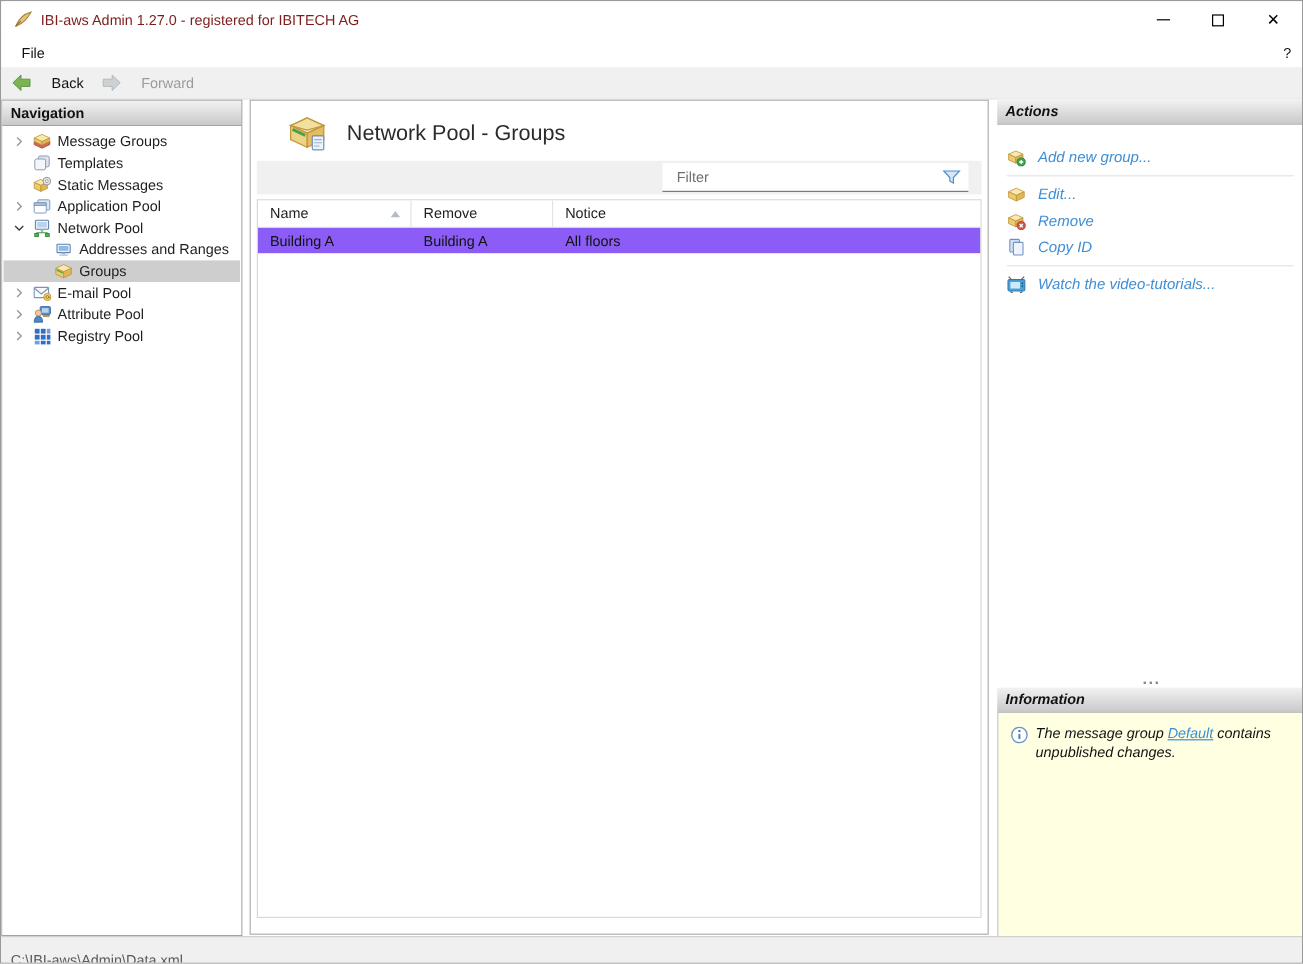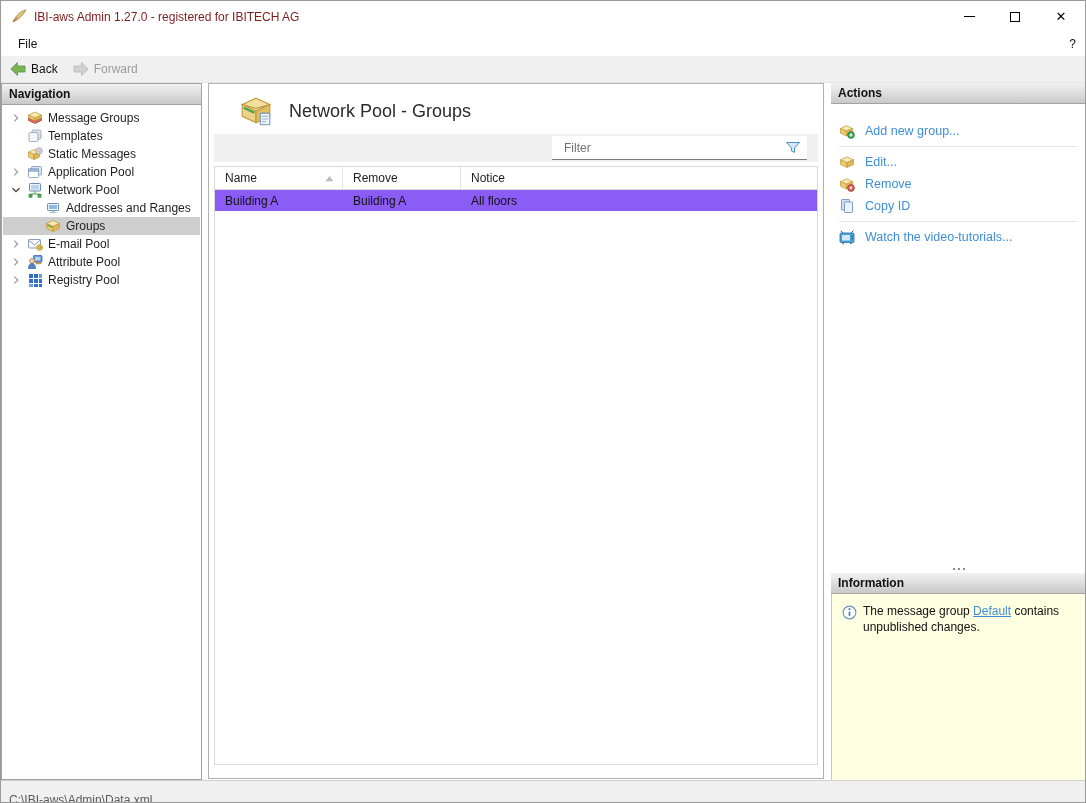--- a/index.html
+++ b/index.html
@@ -19,27 +19,27 @@
   .glyph-min { width:11px; height:0; border-top:1px solid #000; display:block; }
   .glyph-max { width:10px; height:10px; border:1px solid #000; display:block; }
   .glyph-close { font-size:13px; color:#000; line-height:1; }
   
   .menubar { position:absolute; left:0; top:31px; width:100%; height:24px; background:#fff; display:flex; align-items:center;justify-content:space-between; }
   .menu-item { padding:4px 9px; margin-left:8px; color:#111; }
   .menu-item:first-child { margin-left:8px; }
   
   .toolbar { position:absolute; left:0; top:55px; width:100%; height:27px; background:#f0f0f0; display:flex; align-items:center; border-bottom:1px solid #e6e6e6; }
   .tool-btn { display:flex; align-items:center; gap:5px; padding:3px 6px; margin-left:3px; }
-  .tool-btn .tlab { color:#111; }
+  .tool-btn .tlab { color:#111;margin-left:12px; }
   .tool-btn.disabled .tlab { color:#9b9b9b; }
   
   .panel-header { height:21px; background:linear-gradient(#f2f2f2,#c9c9c9); border-bottom:1px solid #a3a3a3; font-weight:bold; font-size:12px; color:#111; display:flex; align-items:center; padding-left:7px; }
   .nav-panel { position:absolute; left:0; top:82px; width:201px; height:697px; background:#fff; border:1px solid #a3a3a3; }
   .center-panel { position:absolute; left:207px; top:82px; width:616px; height:696px; background:#fff; border:1px solid #b0b0b0; }
-  .right-panel { position:absolute; left:830px; top:82px; width:255px; height:697px; background:#fff; }
+  .right-panel { position:absolute; left:830px; top:82px; width:255px; height:697px; background:#fff;font-style:italic; }
   
   .tree { position:absolute; left:0; top:21px; right:0; bottom:0; background:#fff; }
   .tree-row { position:absolute; left:1px; right:1px; height:18px; display:flex; align-items:center; cursor:default; }
   .tree-row.sel { background:#cecece; }
   .chev { width:14px; height:14px; margin-left:6px; flex:0 0 14px; display:flex; align-items:center; justify-content:center; }
   .chev.none { visibility:hidden; }
   .ticon { width:16px; height:16px; margin-left:4px; flex:0 0 16px; }
   .lvl1 .chev { margin-left:24px; }
   .tlabel { margin-left:5px; white-space:nowrap; }
   

